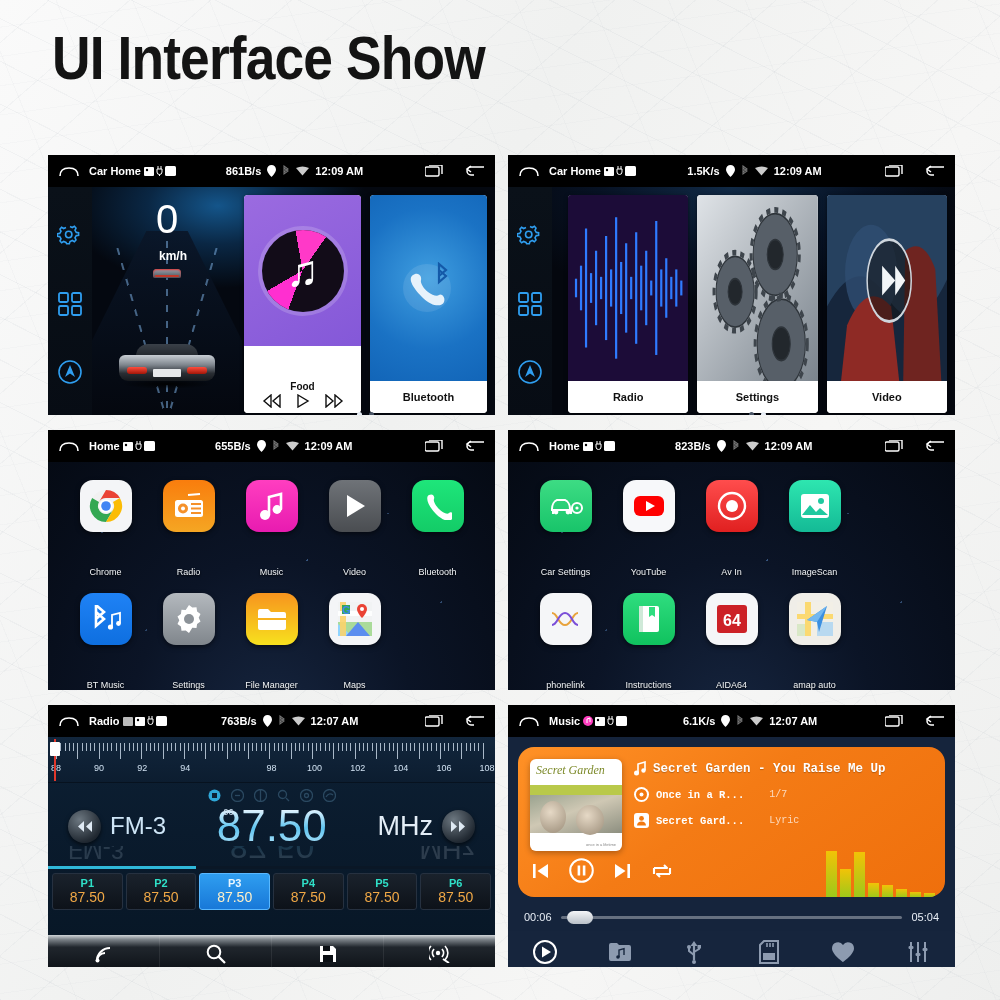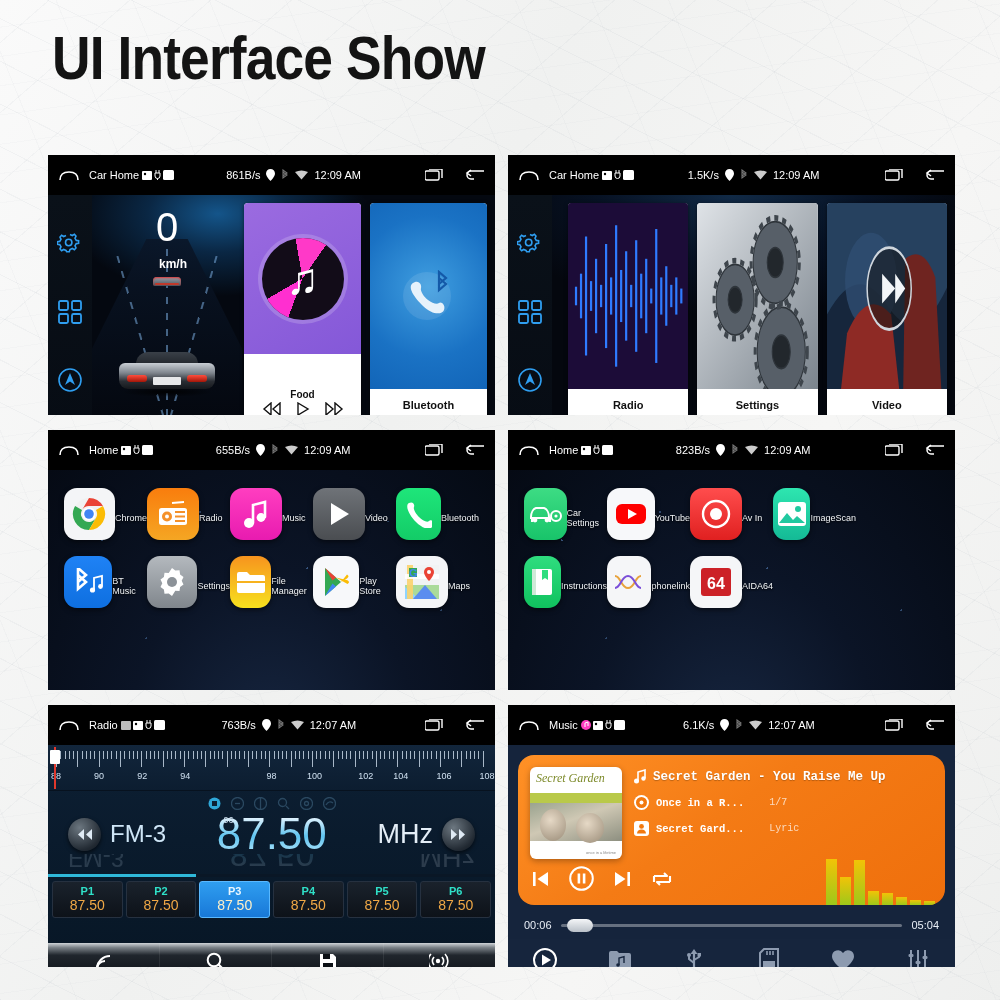--- a/index.html
+++ b/index.html
@@ -40,23 +40,23 @@
   }
   #panel-car-home   { left: 48px;  top: 155px; width: 447px; height: 260px; }
   #panel-car-home-2 { left: 508px; top: 155px; width: 447px; height: 260px; }
   #panel-apps-1     { left: 48px;  top: 430px; width: 447px; height: 260px; }
   #panel-apps-2     { left: 508px; top: 430px; width: 447px; height: 260px; }
   #panel-radio      { left: 48px;  top: 705px; width: 447px; height: 262px; }
   #panel-music      { left: 508px; top: 705px; width: 447px; height: 262px; }
 
   
   .statusbar {
-    height: 40px; background: #000; color: #fff;
+    height: 32px; background: #000; color: #fff;
     display: flex; align-items: center; padding: 0 10px;
-    font-size: 11px; font-weight: normal; position: relative; z-index: 3;
+    font-size: 11px; font-weight: bold; position: relative; z-index: 3;
   }
   .sb-home { width: 22px; display: flex; justify-content: center; }
   .sb-title { margin-left: 9px; display: flex; align-items: center; gap: 2px; }
   .sb-mini { display: inline-flex; align-items: center; gap: 2px; margin-left: 1px; }
   .sb-center { flex: 1; display: flex; align-items: center; justify-content: center; gap: 6px; }
   .sb-speed { font-size: 11px; }
   .sb-time { font-size: 11px; }
   .sb-right { display: flex; align-items: center; gap: 22px; margin-left: 12px; }
   svg { display: block; }
 
@@ -151,21 +151,21 @@
       radial-gradient(circle at 12% 30%, rgba(120,180,255,.5) 0 1px, transparent 1px),
       radial-gradient(circle at 34% 18%, rgba(120,180,255,.35) 0 1px, transparent 1px),
       radial-gradient(circle at 58% 42%, rgba(120,180,255,.4) 0 1px, transparent 1px),
       radial-gradient(circle at 76% 22%, rgba(120,180,255,.3) 0 1px, transparent 1px),
       radial-gradient(circle at 88% 60%, rgba(120,180,255,.35) 0 1px, transparent 1px),
       radial-gradient(circle at 22% 72%, rgba(120,180,255,.3) 0 1px, transparent 1px);
   }
   .app-row { position: relative; z-index: 2; display: flex; padding: 0 16px; }
   .app-row.r1 { padding-top: 18px; }
   .app-row.r2 { padding-top: 16px; }
-  .app { width: 20%; display: flex; flex-direction: row; align-items: center; }
+  .app { width: 20%; display: flex; flex-direction: column; align-items: center; gap: 28px; }
   .app-icon { width: 52px; height: 52px; border-radius: 13px; display:flex; align-items:center; justify-content:center;
     box-shadow: 0 2px 5px rgba(0,0,0,.5); position: relative; overflow: hidden; }
   .app-label { margin-top: 7px; font-size: 9px; color: #f2f5f8; text-shadow: 0 1px 2px #000; }
 
   
   .radio-body { height: 236px; background: linear-gradient(180deg,#0d2034 0%, #0a1b2d 40%, #071625 100%); position: relative; }
   .freq-scale { height: 46px; background: linear-gradient(180deg,#12263c,#0c1d30); position: relative; border-bottom: 1px solid #07121f; }
   .ticks { position: absolute; left: 8px; right: 8px; top: 6px; height: 18px; display: flex; align-items: flex-start; }
   .tick { flex: 1; border-left: 1px solid rgba(220,235,250,.75); height: 8px; }
   .tick.major { height: 16px; }
@@ -680,33 +680,20 @@
       <div class="app">
         <div class="app-icon" style="background:linear-gradient(180deg,#f7941e,#f7e11e)">
           <svg width="30" height="24" viewBox="0 0 30 24">
               <path d="M1 4a2 2 0 0 1 2-2h8l3 3h13a2 2 0 0 1 2 2v14a2 2 0 0 1-2 2H3a2 2 0 0 1-2-2z" fill="#fff"></path>
               <rect x="1" y="11" width="28" height="2" fill="#f7b21e"></rect>
             </svg>
         </div>
         <div class="app-label">File Manager</div>
       </div>
       <div class="app">
-        <div class="app-icon" style="background:#f7f8fa">
-          <svg width="28" height="30" viewBox="0 0 28 30">
-            <path d="M3 1l16 14L3 29z" fill="#34a853"></path>
-            <path d="M3 1l16 14L3 29z" fill="none"></path>
-            <path d="M3 1l11 9.5-3.5 3z" fill="#ea4335"></path>
-            <path d="M3 29l11-9.5-3.5-3z" fill="#4285f4"></path>
-            <path d="M19 15l6-3.6c2-1.2 2-2.6 0-3.8L19 15z" fill="#fbbc05"></path>
-            <path d="M14 10.5L25.5 17c2-1.2 2-2.6 0-3.8z" fill="#fbbc05"></path>
-          </svg>
-        </div>
-        <div class="app-label">Play Store</div>
-      </div>
-      <div class="app">
         <div class="app-icon" style="background:#f4f5f7">
           <svg width="34" height="34" viewBox="0 0 34 34">
             <rect width="34" height="34" fill="#f1f3f4"></rect>
             <path d="M0 20h34v14H0z" fill="#aadb9a"></path>
             <path d="M0 22l14 12H0z" fill="#8fd4ff"></path>
             <path d="M2 0h6v34H2z" fill="#fbd36b" opacity=".9"></path>
             <path d="M0 9h34v5H0z" fill="#fff" opacity=".85"></path>
             <path d="M8 34l12-14 12 14z" fill="#5b8def"></path>
             <path d="M4 3h8v9H4z" fill="#34a853"></path>
             <text x="4" y="12" font-size="11" fill="#4285f4" font-family="sans-serif" font-weight="bold">G</text>
@@ -811,46 +798,60 @@
               <circle cx="21" cy="8" r="3" fill="#20c9a0"></circle>
               <path d="M2 22l8-10 6 7 4-4 8 7z" fill="#20c9a0"></path>
             </svg>
         </div>
         <div class="app-label">ImageScan</div>
       </div>
     </div>
 
     <div class="app-row r2">
       <div class="app">
+        <div class="app-icon" style="background:#f5f6f8">
+          <svg width="32" height="20" viewBox="0 0 32 20">
+            <path d="M2 4c6 0 6 12 13 12s7-12 13-12" stroke="#e8a33d" stroke-width="2" fill="none"></path>
+            <path d="M2 16c6 0 6-12 13-12s7 12 13 12" stroke="#7b4fd8" stroke-width="2" fill="none"></path>
+          </svg>
+        </div>
+        <div class="app-label">phonelink</div>
+      </div>
+      <div class="app">
         <div class="app-icon" style="background:linear-gradient(180deg,#2fdd7f,#10c25e)">
           <svg width="24" height="28" viewBox="0 0 24 28">
               <rect x="2" y="1" width="20" height="26" rx="2" fill="#fff"></rect>
               <rect x="2" y="1" width="4" height="26" fill="#cfe9d8"></rect>
               <path d="M12 2v10l3-2 3 2V2z" fill="#2fdd7f"></path>
             </svg>
         </div>
         <div class="app-label">Instructions</div>
       </div>
       <div class="app">
         <div class="app-icon" style="background:#f5f6f8">
-          <svg width="32" height="20" viewBox="0 0 32 20">
-            <path d="M2 4c6 0 6 12 13 12s7-12 13-12" stroke="#e8a33d" stroke-width="2" fill="none"></path>
-            <path d="M2 16c6 0 6-12 13-12s7 12 13 12" stroke="#7b4fd8" stroke-width="2" fill="none"></path>
-          </svg>
-        </div>
-        <div class="app-label">phonelink</div>
-      </div>
-      <div class="app">
-        <div class="app-icon" style="background:#f5f6f8">
           <svg width="36" height="32" viewBox="0 0 36 32">
               <rect x="3" y="2" width="30" height="28" rx="3" fill="#cc2127"></rect>
               <text x="18" y="23" font-size="16" font-weight="bold" fill="#fff" text-anchor="middle" font-family="sans-serif">64</text>
             </svg>
         </div>
         <div class="app-label">AIDA64</div>
+      </div>
+      <div class="app">
+        <div class="app-icon" style="background:#f0eee8">
+          <svg width="36" height="34" viewBox="0 0 36 34">
+            <rect width="36" height="34" fill="#f2efe6"></rect>
+            <rect x="8" y="0" width="6" height="34" fill="#fbd971"></rect>
+            <rect x="0" y="12" width="36" height="5" fill="#fbd971"></rect>
+            <path d="M20 20h16v14H20z" fill="#b8d9f0"></path>
+            <path d="M0 22h8v12H0z" fill="#d9e8c7"></path>
+            <path d="M30 4L10 18l10 2 2 10z" fill="#3c8fe0"></path>
+            <path d="M30 4L20 20l-10-2z" fill="#73b8f0"></path>
+          </svg>
+        </div>
+        <div class="app-label">amap auto</div>
       </div>
       <div class="app"></div>
     </div>
   </div>
 </div>
 
 <div class="panel" id="panel-radio">
   <div class="statusbar">
     <span class="sb-home">
       <svg width="20" height="12" viewBox="0 0 20 12">
@@ -1010,21 +1011,21 @@
           <span class="tick major"></span>
         </div>
       <div class="scale-nums" id="radio-scale-nums">
           <span class="scale-num" style="left: 0%;">88</span>
           <span class="scale-num" style="left: 10%;">90</span>
           <span class="scale-num" style="left: 20%;">92</span>
           <span class="scale-num" style="left: 30%;">94</span>
           <span class="scale-num" style="left: 40%; margin-top: 44px;">96</span>
           <span class="scale-num" style="left: 50%;">98</span>
           <span class="scale-num" style="left: 60%;">100</span>
-          <span class="scale-num" style="left: 70%; margin-left: 8px;">102</span>
+          <span class="scale-num" style="left: 70%;">102</span>
           <span class="scale-num" style="left: 80%;">104</span>
           <span class="scale-num" style="left: 90%;">106</span>
           <span class="scale-num" style="left: 100%;">108</span>
         </div>
       <div class="cursor" style="left: 5.845px;"></div>
     </div>
 
     <div class="band-icons">
       <svg width="13" height="13" viewBox="0 0 13 13">
           <circle cx="6.5" cy="6.5" r="6" fill="#2fa7d8"></circle>

